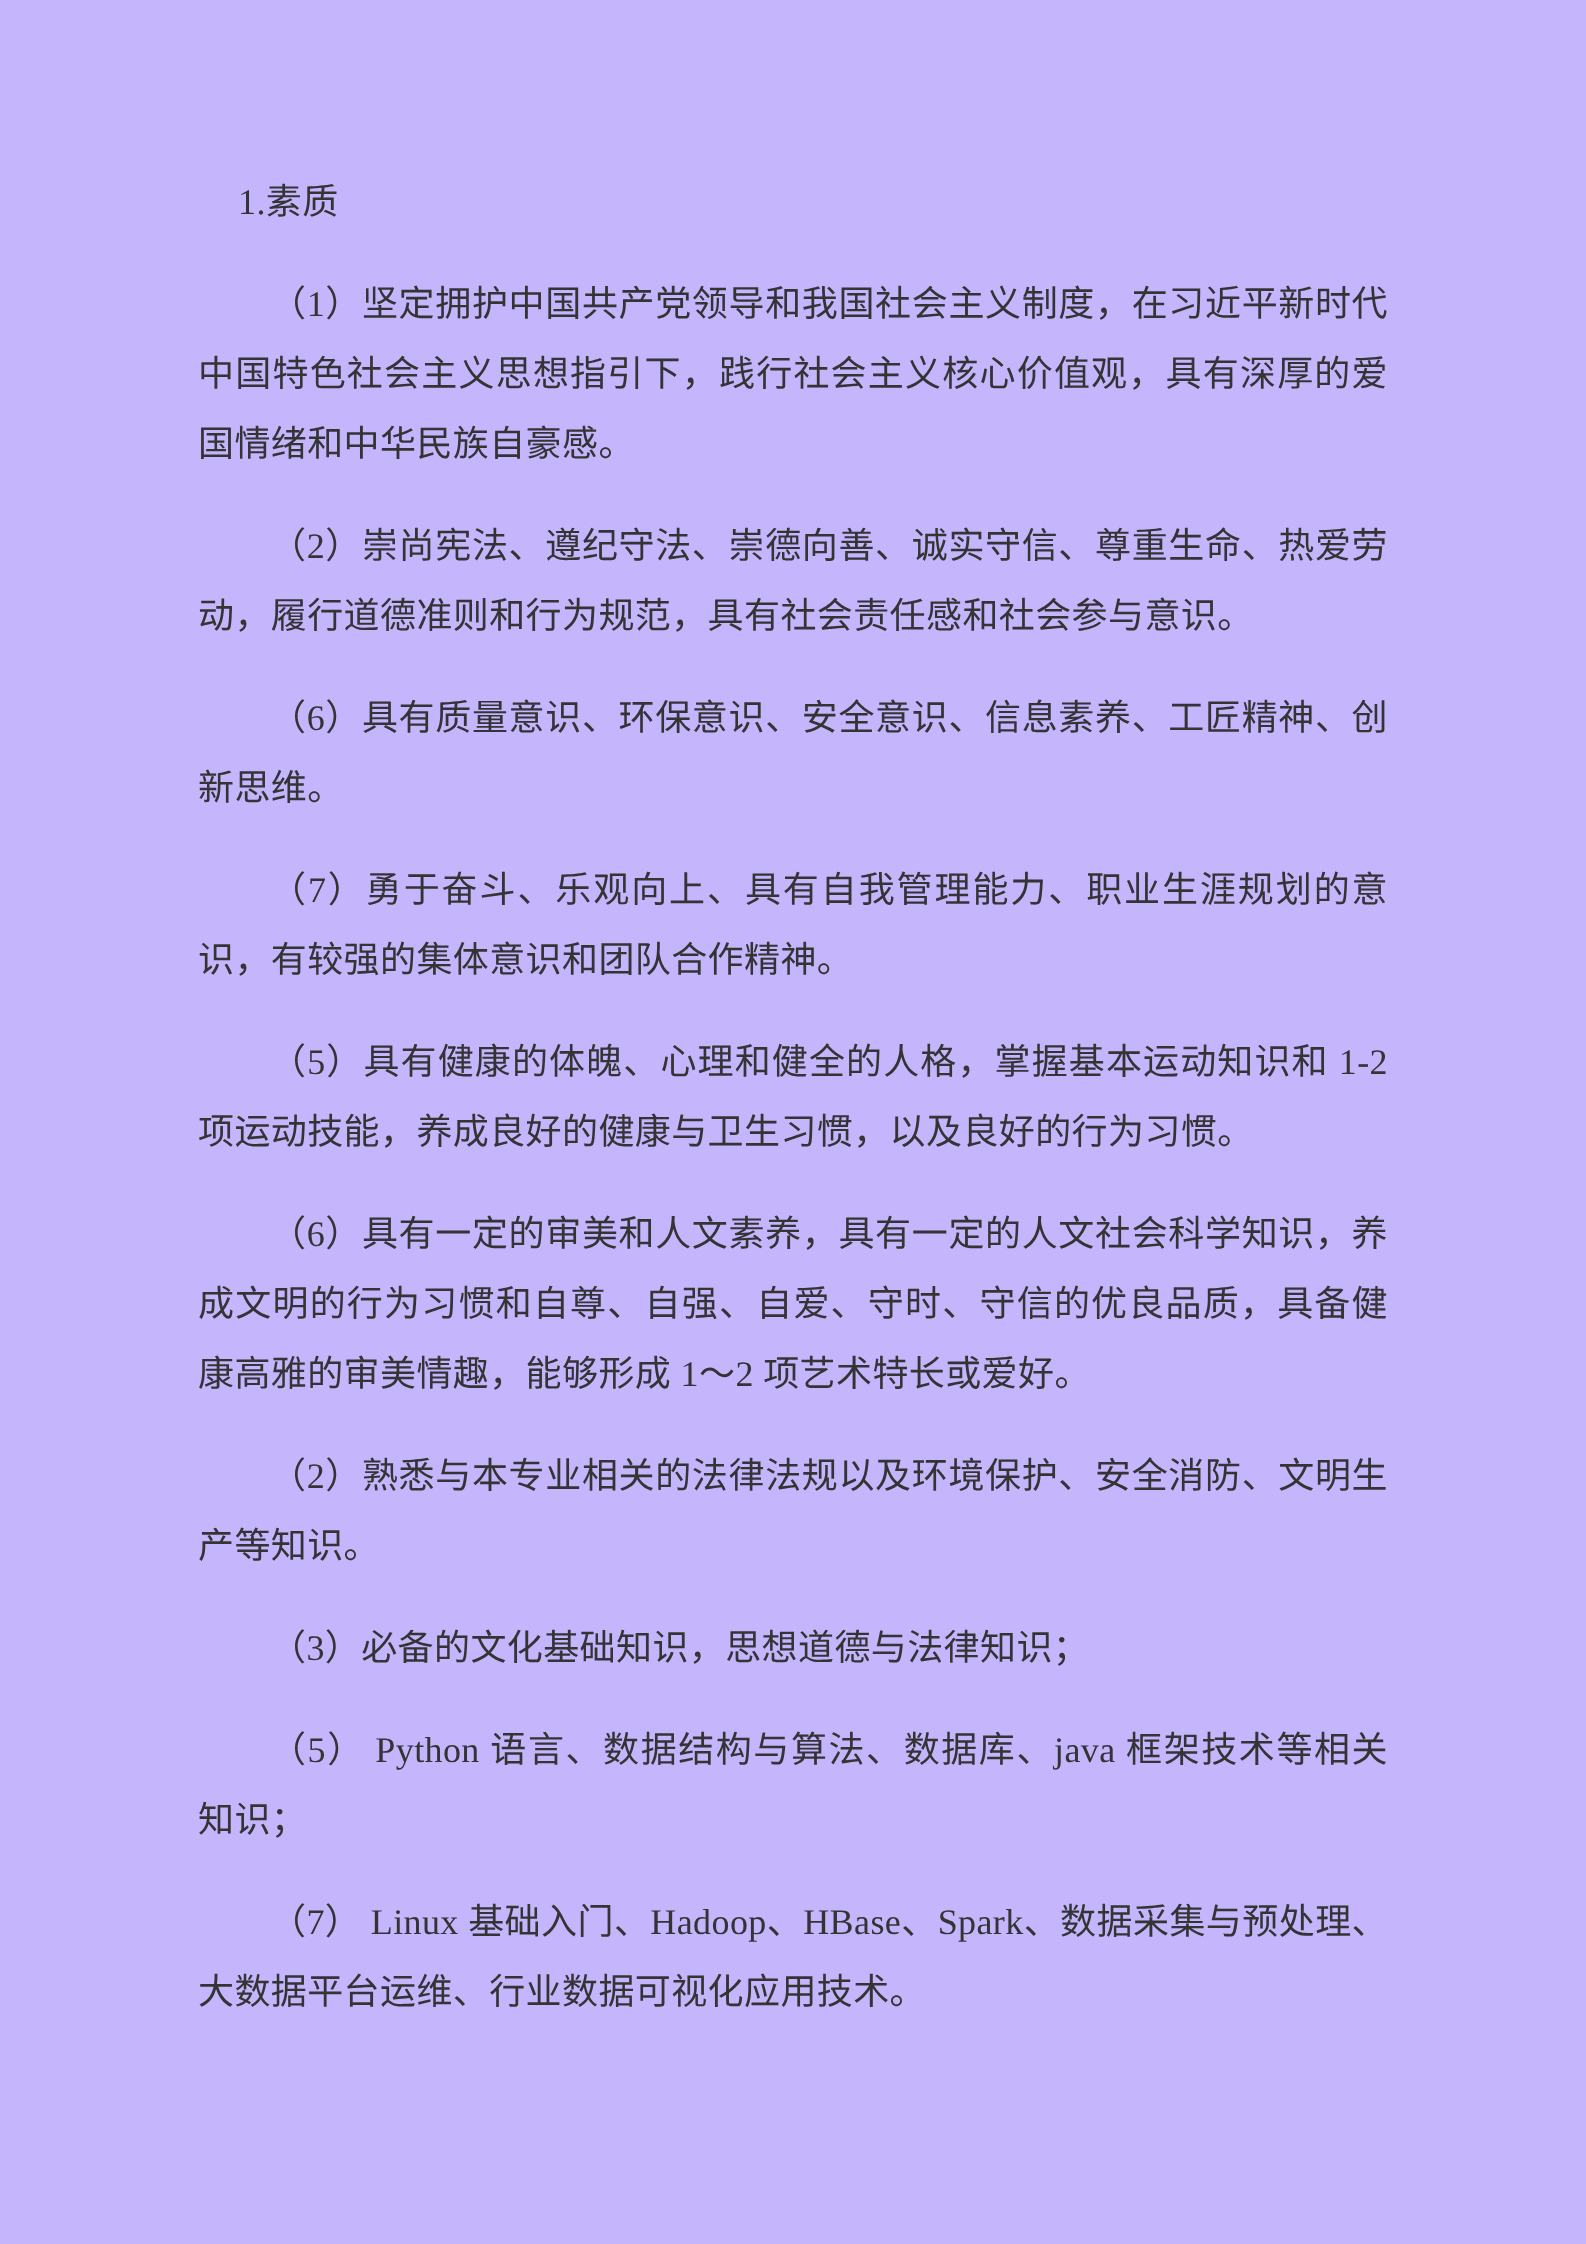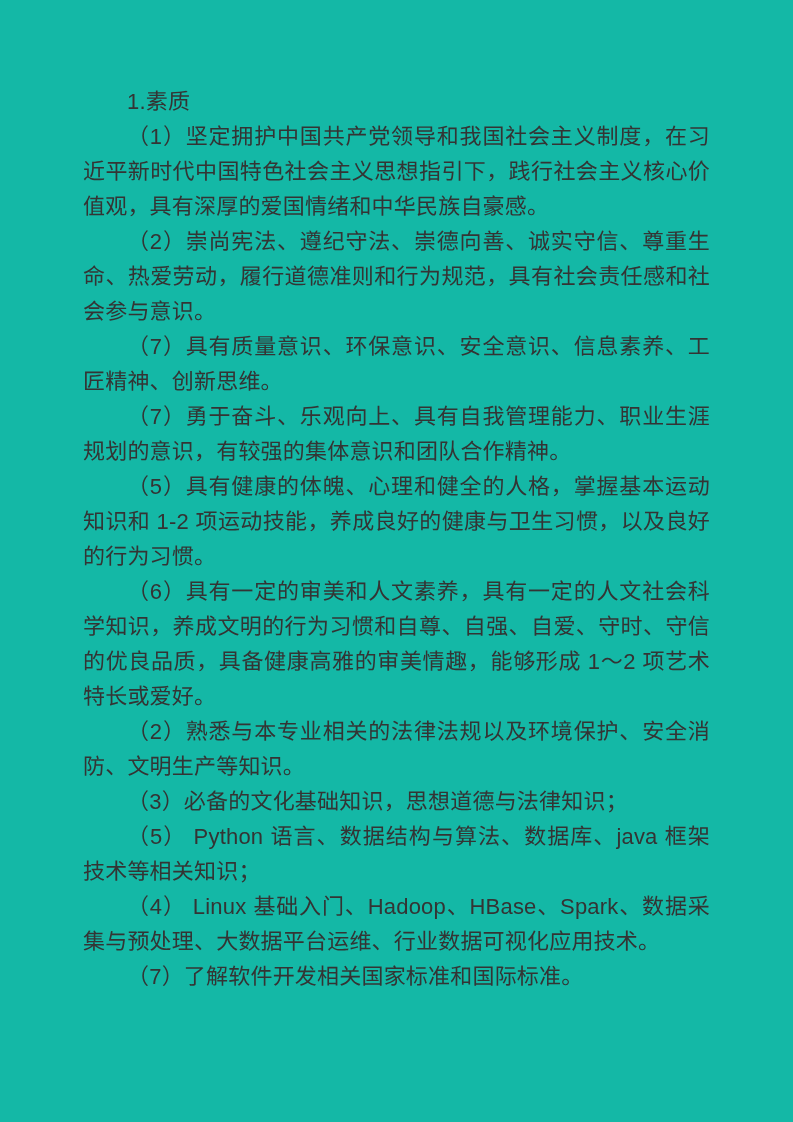--- a/index.html
+++ b/index.html
@@ -6,30 +6,30 @@
     html, body {
       margin: 0;
       padding: 0;
       background: #ffffff;
     }
     .page {
       position: relative;
       width: 793px;
       height: 1122px;
       box-sizing: border-box;
-      background: #14b8a6;
+      background: #c4b5fd;
       padding: 84px 83px 0 83px;
       overflow: hidden;
-      font-family: Liberation Sans, sans-serif;
-      font-size: 22px;
+      font-family: Liberation Serif, serif;
+      font-size: 18px;
       line-height: 35px;
       color: #343434;
     }
     .para {
-      margin: 0;
+      margin: 16px;
       text-indent: 2em;
       text-align: justify;
       word-break: break-all;
       letter-spacing: 0.2px;
     }
     .heading {
       margin: 0;
       text-indent: 2em;
       text-align: left;
       letter-spacing: 0.2px;
@@ -37,27 +37,26 @@
   </style>
 </head>
 <body>
 
 <div class="page">
 
   <section>
     <p class="heading">1.素质</p>
     <p class="para">（1）坚定拥护中国共产党领导和我国社会主义制度，在习近平新时代中国特色社会主义思想指引下，践行社会主义核心价值观，具有深厚的爱国情绪和中华民族自豪感。</p>
     <p class="para">（2）崇尚宪法、遵纪守法、崇德向善、诚实守信、尊重生命、热爱劳动，履行道德准则和行为规范，具有社会责任感和社会参与意识。</p>
-    <p class="para">（7）具有质量意识、环保意识、安全意识、信息素养、工匠精神、创新思维。</p>
+    <p class="para">（6）具有质量意识、环保意识、安全意识、信息素养、工匠精神、创新思维。</p>
     <p class="para">（7）勇于奋斗、乐观向上、具有自我管理能力、职业生涯规划的意识，有较强的集体意识和团队合作精神。</p>
     <p class="para">（5）具有健康的体魄、心理和健全的人格，掌握基本运动知识和 1-2 项运动技能，养成良好的健康与卫生习惯，以及良好的行为习惯。</p>
     <p class="para">（6）具有一定的审美和人文素养，具有一定的人文社会科学知识，养成文明的行为习惯和自尊、自强、自爱、守时、守信的优良品质，具备健康高雅的审美情趣，能够形成 1～2 项艺术特长或爱好。</p>
   </section>
 
   <section>
     <p class="para">（2）熟悉与本专业相关的法律法规以及环境保护、安全消防、文明生产等知识。</p>
     <p class="para">（3）必备的文化基础知识，思想道德与法律知识；</p>
     <p class="para">（5） Python 语言、数据结构与算法、数据库、java 框架技术等相关知识；</p>
-    <p class="para">（4） Linux 基础入门、Hadoop、HBase、Spark、数据采集与预处理、大数据平台运维、行业数据可视化应用技术。</p>
-    <p class="para">（7）了解软件开发相关国家标准和国际标准。</p>
+    <p class="para">（7） Linux 基础入门、Hadoop、HBase、Spark、数据采集与预处理、大数据平台运维、行业数据可视化应用技术。</p>
   </section>
 
 </div>
 
 </body></html>

